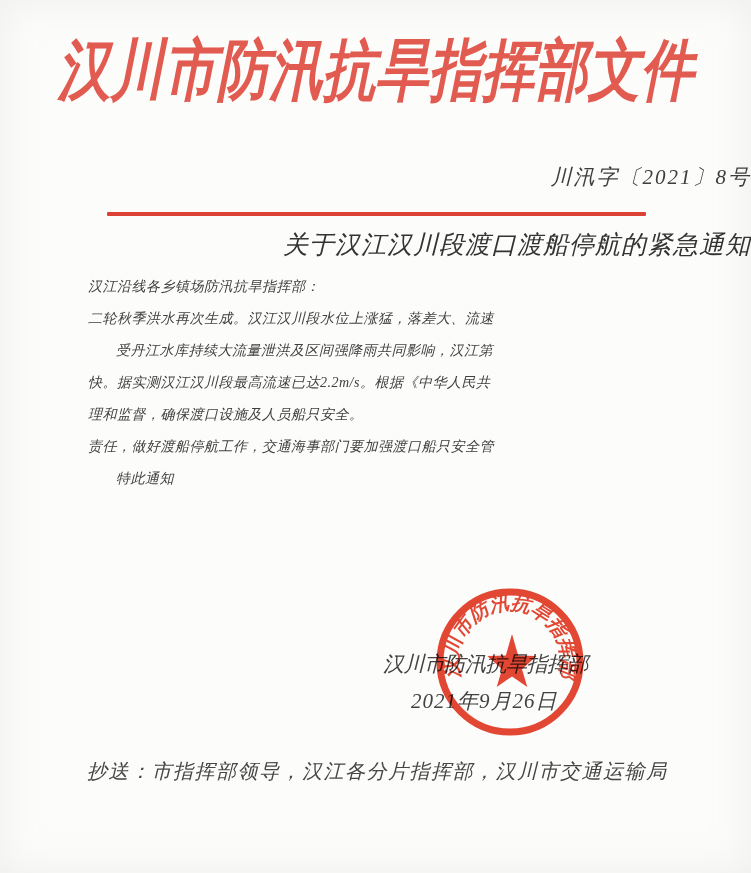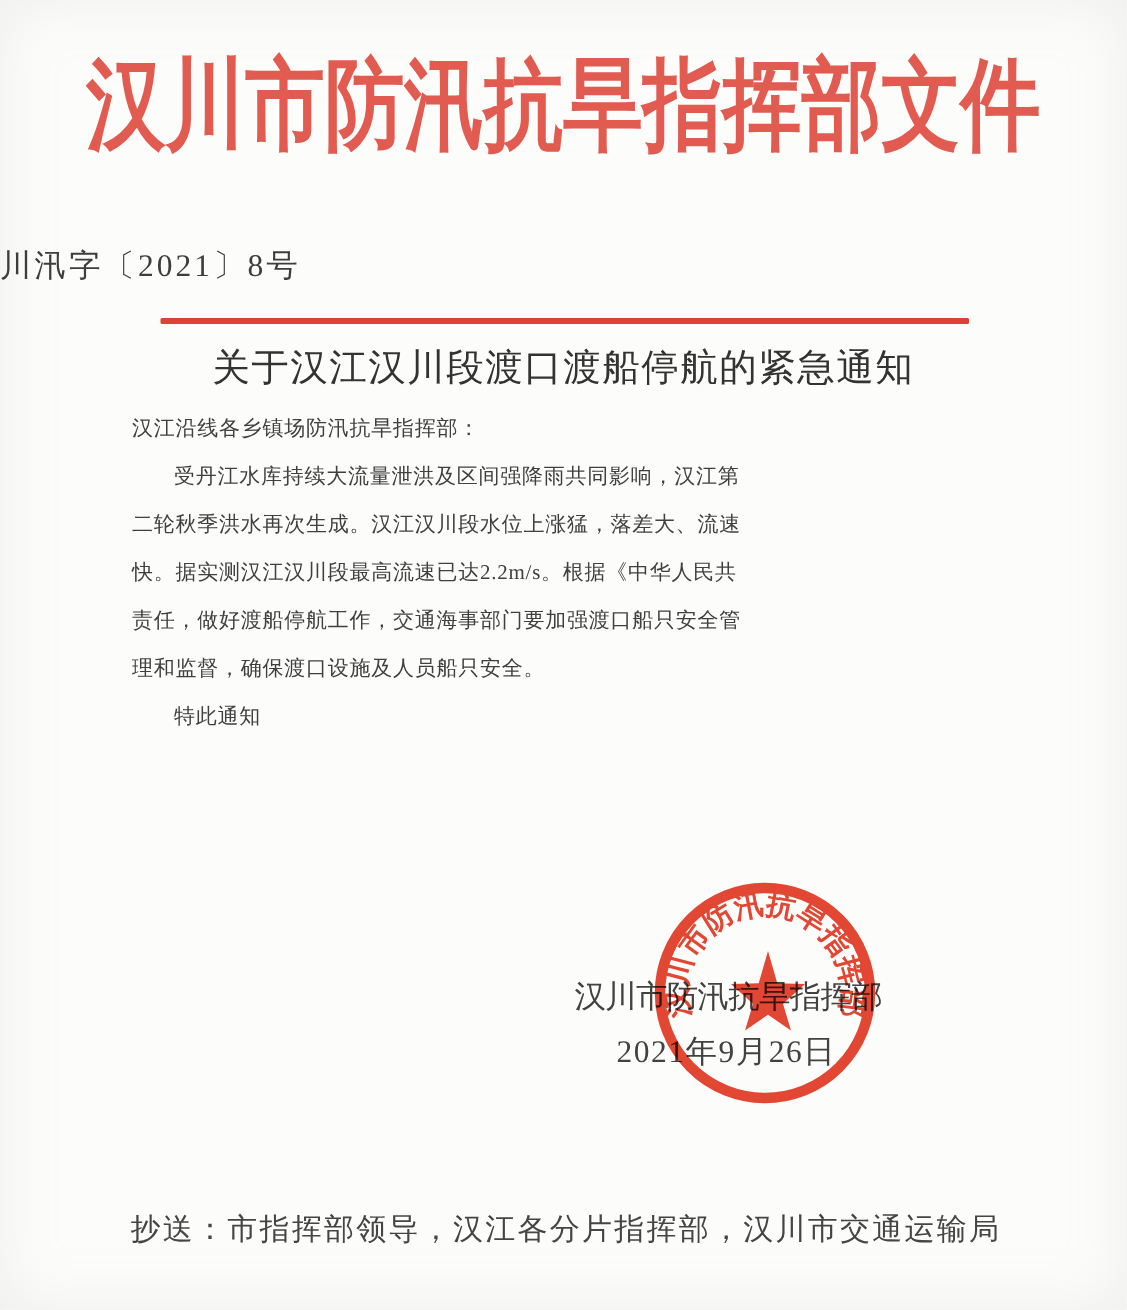--- a/index.html
+++ b/index.html
@@ -7,46 +7,47 @@
     width:751px;height:873px;
     background:#f2f2f0;
     font-family:"Liberation Serif","DejaVu Serif",serif;
     overflow:hidden;
   }
   .page{
     position:relative;
     width:751px;height:873px;
     background:var(--paper,#fcfcfb);
     box-shadow:inset 0 0 40px rgba(180,180,175,.18);
+    font-style:italic;
   }
   .header-title{
     position:absolute;top:26px;left:0;width:751px;
     text-align:center;
     font-size:53px;font-weight:bold;
     letter-spacing:0px;
     color:var(--red-header,#e25b50);
     transform:scaleY(1.26);
     transform-origin:top center;
     white-space:nowrap;
   }
   .doc-number{
     position:absolute;top:163px;left:0;width:751px;
-    text-align:left;
+    text-align:right;
     font-size:21px;color:#3d3d3d;
     letter-spacing:2px;
   }
   .red-rule{
     position:absolute;top:212px;left:107px;
     width:539px;height:4px;
     background:var(--red-rule,#dc4136);
     border-radius:1px;
   }
   .doc-title{
     position:absolute;top:228px;left:0;width:751px;
-    text-align:center;
+    text-align:right;
     font-size:25px;color:#333;
     letter-spacing:1px;
     white-space:nowrap;
   }
   .body-text{
     position:absolute;top:271px;left:88px;width:580px;
     font-size:14px;color:#404040;
   }
   .body-text .line{
     height:32px;line-height:32px;
@@ -67,43 +68,42 @@
   .seal{
     position:absolute;top:584px;left:432px;
     width:156px;height:156px;
     mix-blend-mode:multiply;
     opacity:.93;
   }
   .footer-copy{
     position:absolute;top:758px;left:87px;
     font-size:20px;color:#454545;letter-spacing:1.5px;
     white-space:nowrap;
-    margin-top:48px;
   }
 </style>
 </head>
 <body>
 
 <div class="page" style="--paper: #fcfcfb; --red-header: #e25b50; --red-rule: #dc4136;">
 
   <div class="header-title">汉川市防汛抗旱指挥部文件</div>
 
   <div class="doc-number">川汛字〔2021〕8号</div>
 
   <div class="red-rule"></div>
 
   <div class="doc-title">关于汉江汉川段渡口渡船停航的紧急通知</div>
 
   <div class="body-text">
     <div class="line">汉江沿线各乡镇场防汛抗旱指挥部：</div>
+    <div class="line">二轮秋季洪水再次生成。汉江汉川段水位上涨猛，落差大、流速</div>
     <div class="line indent">受丹江水库持续大流量泄洪及区间强降雨共同影响，汉江第</div>
-    <div class="line">二轮秋季洪水再次生成。汉江汉川段水位上涨猛，落差大、流速</div>
     <div class="line">快。据实测汉江汉川段最高流速已达2.2m/s。根据《中华人民共</div>
+    <div class="line">理和监督，确保渡口设施及人员船只安全。</div>
     <div class="line">责任，做好渡船停航工作，交通海事部门要加强渡口船只安全管</div>
-    <div class="line">理和监督，确保渡口设施及人员船只安全。</div>
     <div class="line indent">特此通知</div>
   </div>
 
   <div class="sig-issuer">汉川市防汛抗旱指挥部</div>
 
   <div class="sig-date">2021年9月26日</div>
 
   <svg class="seal" viewBox="-78 -78 156 156" xmlns="http://www.w3.org/2000/svg">
     <circle cx="0" cy="0" r="70" fill="none" stroke="#e23a24" stroke-width="7"></circle>
     <polygon fill="#e23a24" points="2,-28 8.2,-6.5 26.7,-6 12,7.2 17.3,25 2,14.5 -13.3,25 -8,7.2 -22.7,-6 -4.2,-6.5"></polygon>

